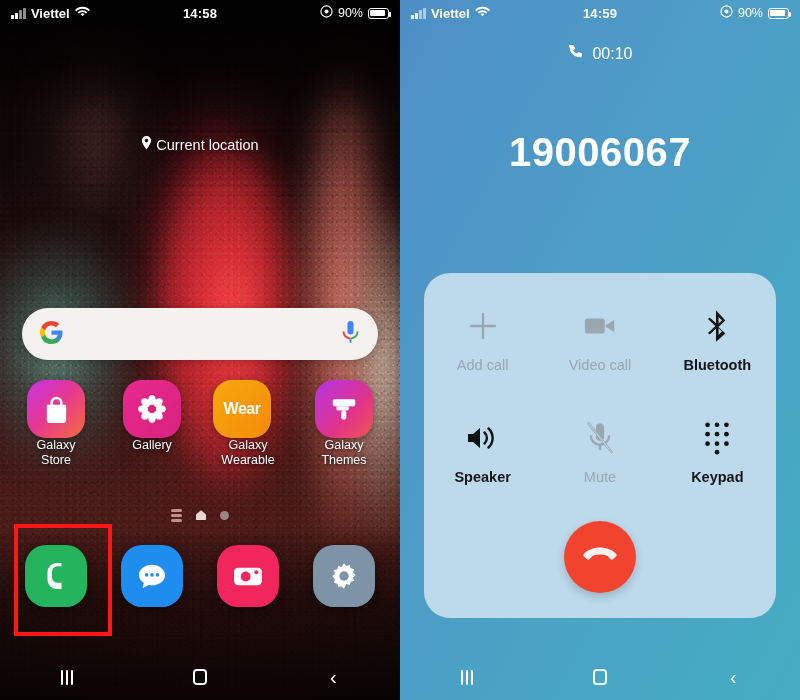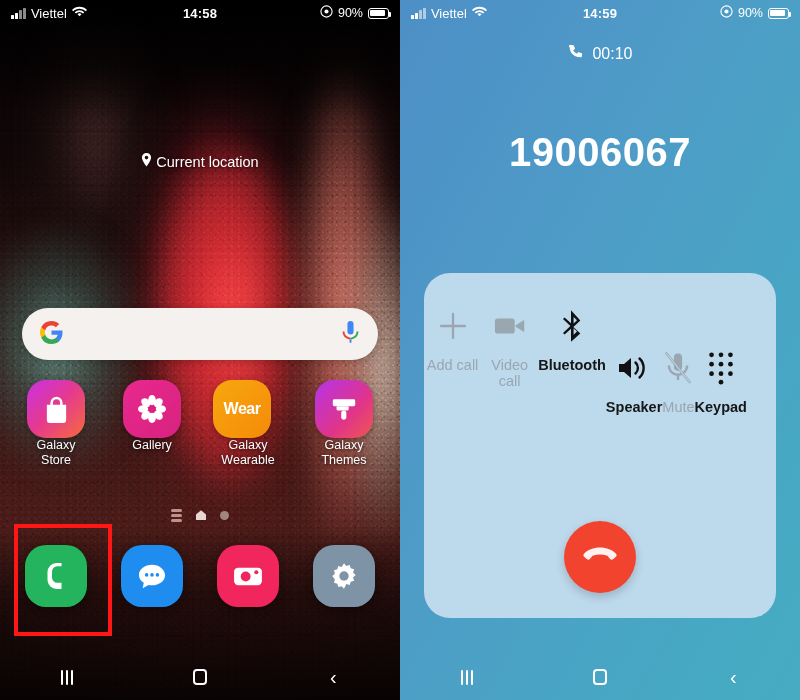--- a/index.html
+++ b/index.html
@@ -70,21 +70,21 @@
 
   
   .statusbar {
     position:absolute; left:0; right:0; top:0; height:26px;
     display:flex; align-items:center; z-index:30;
     padding:0 11px; color:#fff; font-size:12.5px;
   }
   .sb-left { display:flex; align-items:center; gap:5px; flex:1; }
   .sb-center { flex:0 0 auto; font-weight:700; letter-spacing:0.2px; font-size:13px; }
   .sb-right { display:flex; align-items:center; gap:5px; flex:1; justify-content:flex-end; }
-  .sb-carrier { font-weight:400; font-size:13px; }
+  .sb-carrier { font-weight:700; font-size:13px; }
   .signal { display:flex; align-items:flex-end; gap:1.5px; height:11px; }
   .signal i { display:block; width:2.6px; background:#fff; border-radius:0.5px; }
   .signal i:nth-child(1){height:4px;} .signal i:nth-child(2){height:6px;}
   .signal i:nth-child(3){height:8.5px; background:rgba(255,255,255,0.55);}
   .signal i:nth-child(4){height:11px; background:rgba(255,255,255,0.55);}
   .battpct { font-size:12.5px; }
   .batt {
     width:21px; height:11px; border:1.4px solid #fff; border-radius:3px;
     position:relative; display:flex; align-items:center; padding:1.2px;
   }
@@ -94,21 +94,21 @@
   }
   .batt b { display:block; height:100%; width:90%; background:#fff; border-radius:1px; }
 
   
   .weather { position:absolute; left:0; right:0; top:124px; z-index:20; color:#fff; text-align:center; }
   .w-top { display:flex; align-items:center; justify-content:center; gap:6px; }
   .w-temp { font-size:52px; font-weight:300; line-height:1; letter-spacing:-1px;
             text-shadow:0 1px 6px rgba(0,0,0,0.55); position:relative; }
   .w-temp sup { font-size:25px; font-weight:300; vertical-align:super; margin-left:2px; }
   .w-loc { display:flex; align-items:center; justify-content:center; gap:4px;
-           margin-top:29px; font-size:14.5px; text-shadow:0 1px 5px rgba(0,0,0,0.6); }
+           margin-top:12px; font-size:14.5px; text-shadow:0 1px 5px rgba(0,0,0,0.6); }
   .w-time { margin-top:6px; font-size:12.5px; display:flex; align-items:center;
             justify-content:center; gap:6px; text-shadow:0 1px 5px rgba(0,0,0,0.6); }
 
   
   .searchbar {
     position:absolute; left:22px; right:22px; top:308px; height:52px; z-index:20;
     background:#f4f1ee; border-radius:26px; display:flex; align-items:center;
     padding:0 18px; box-shadow:0 2px 10px rgba(0,0,0,0.25);
   }
   .searchbar .flex { flex:1; }
@@ -172,21 +172,21 @@
   .call { background:linear-gradient(118deg,#4d8fc6 0%,#4e9bc7 38%,#48a6c4 72%,#46acc2 100%); }
   .call-timer { position:absolute; left:0; right:0; top:44px; z-index:20;
                 display:flex; align-items:center; justify-content:center; gap:9px;
                 color:#fff; font-size:16px; font-weight:500; }
   .call-number { position:absolute; left:0; right:0; top:130px; z-index:20;
                  text-align:center; color:#fff; font-size:40px; font-weight:700;
                  letter-spacing:0.5px; }
   .options-card {
     position:absolute; left:24px; right:24px; top:273px; height:345px; z-index:20;
     background:#bdd9ec; border-radius:26px;
-    display:flex; flex-direction:row; justify-content:flex-start;
+    display:flex; flex-direction:column; justify-content:flex-start;
     padding-top:30px;
   }
   .opt-row { display:flex; }
   .opt { flex:1; text-align:center; }
   .opt-ico { height:46px; display:flex; align-items:center; justify-content:center; }
   .opt-label { margin-top:8px; font-size:14.5px; font-weight:600; color:#161616; }
   .opt.disabled .opt-label { color:#9aa7b0; font-weight:500; }
   .opt.disabled svg { opacity:1; }
   .endcall-wrap { position:absolute; left:0; right:0; top:521px; z-index:21;
                   display:flex; justify-content:center; }

